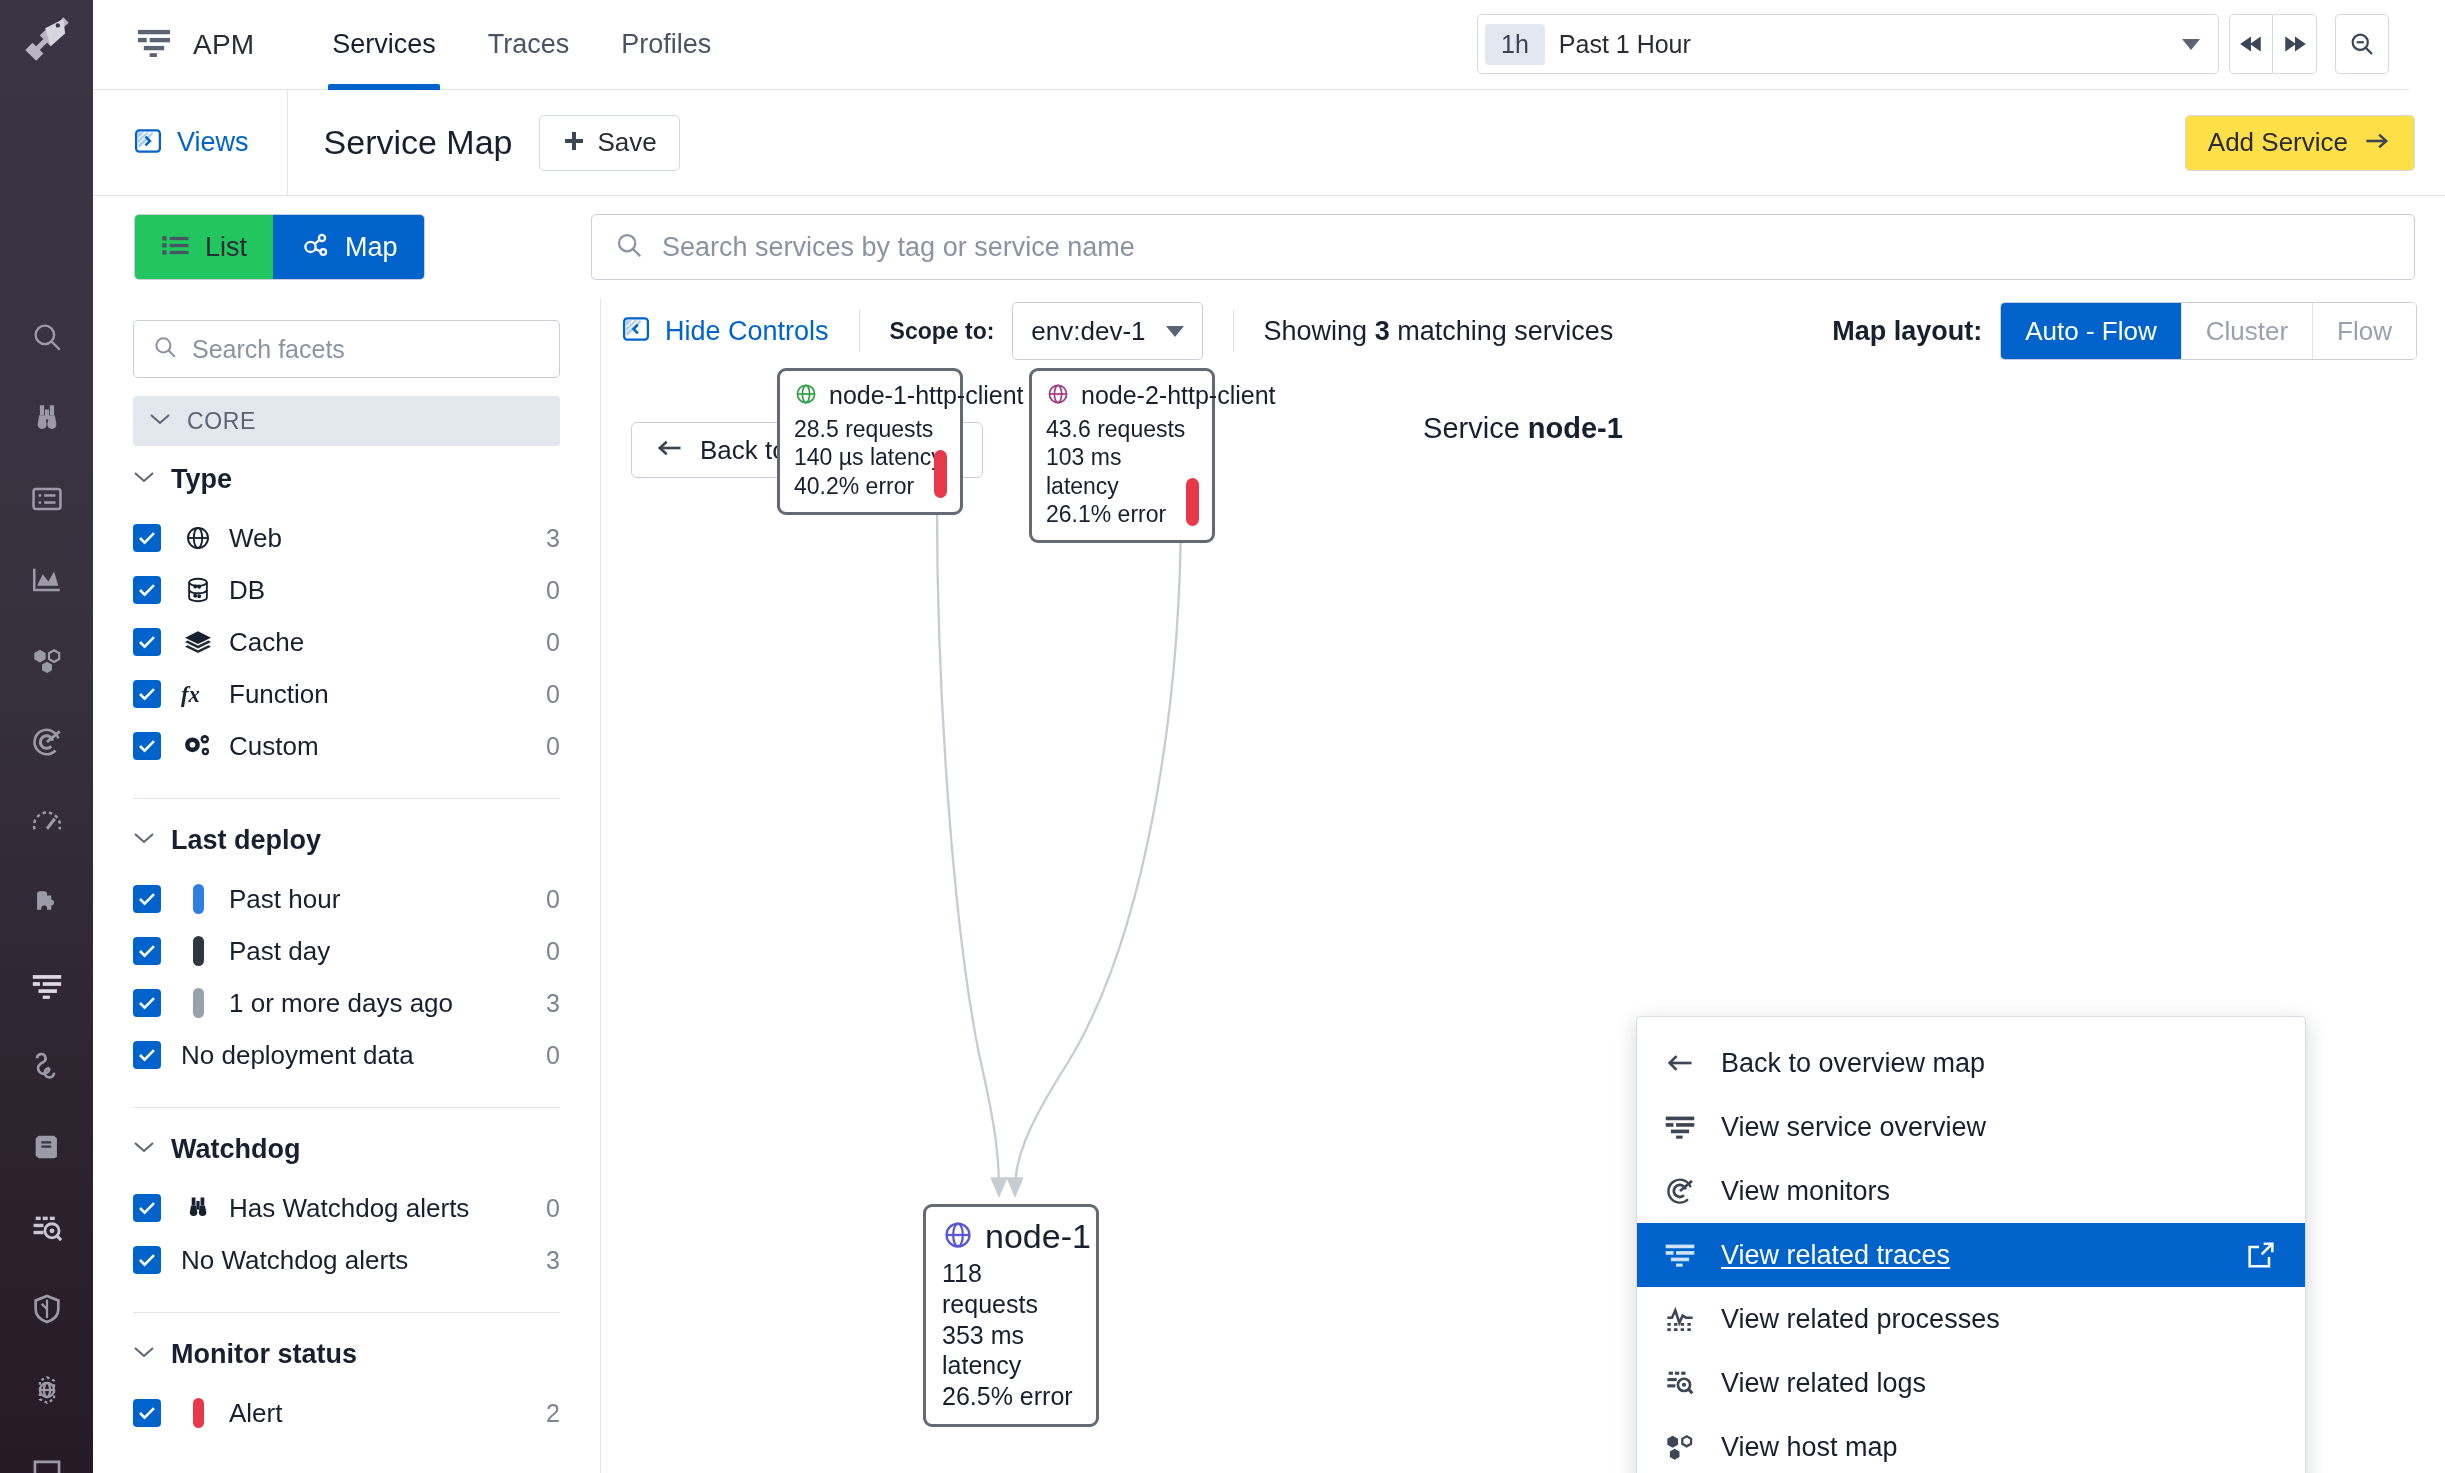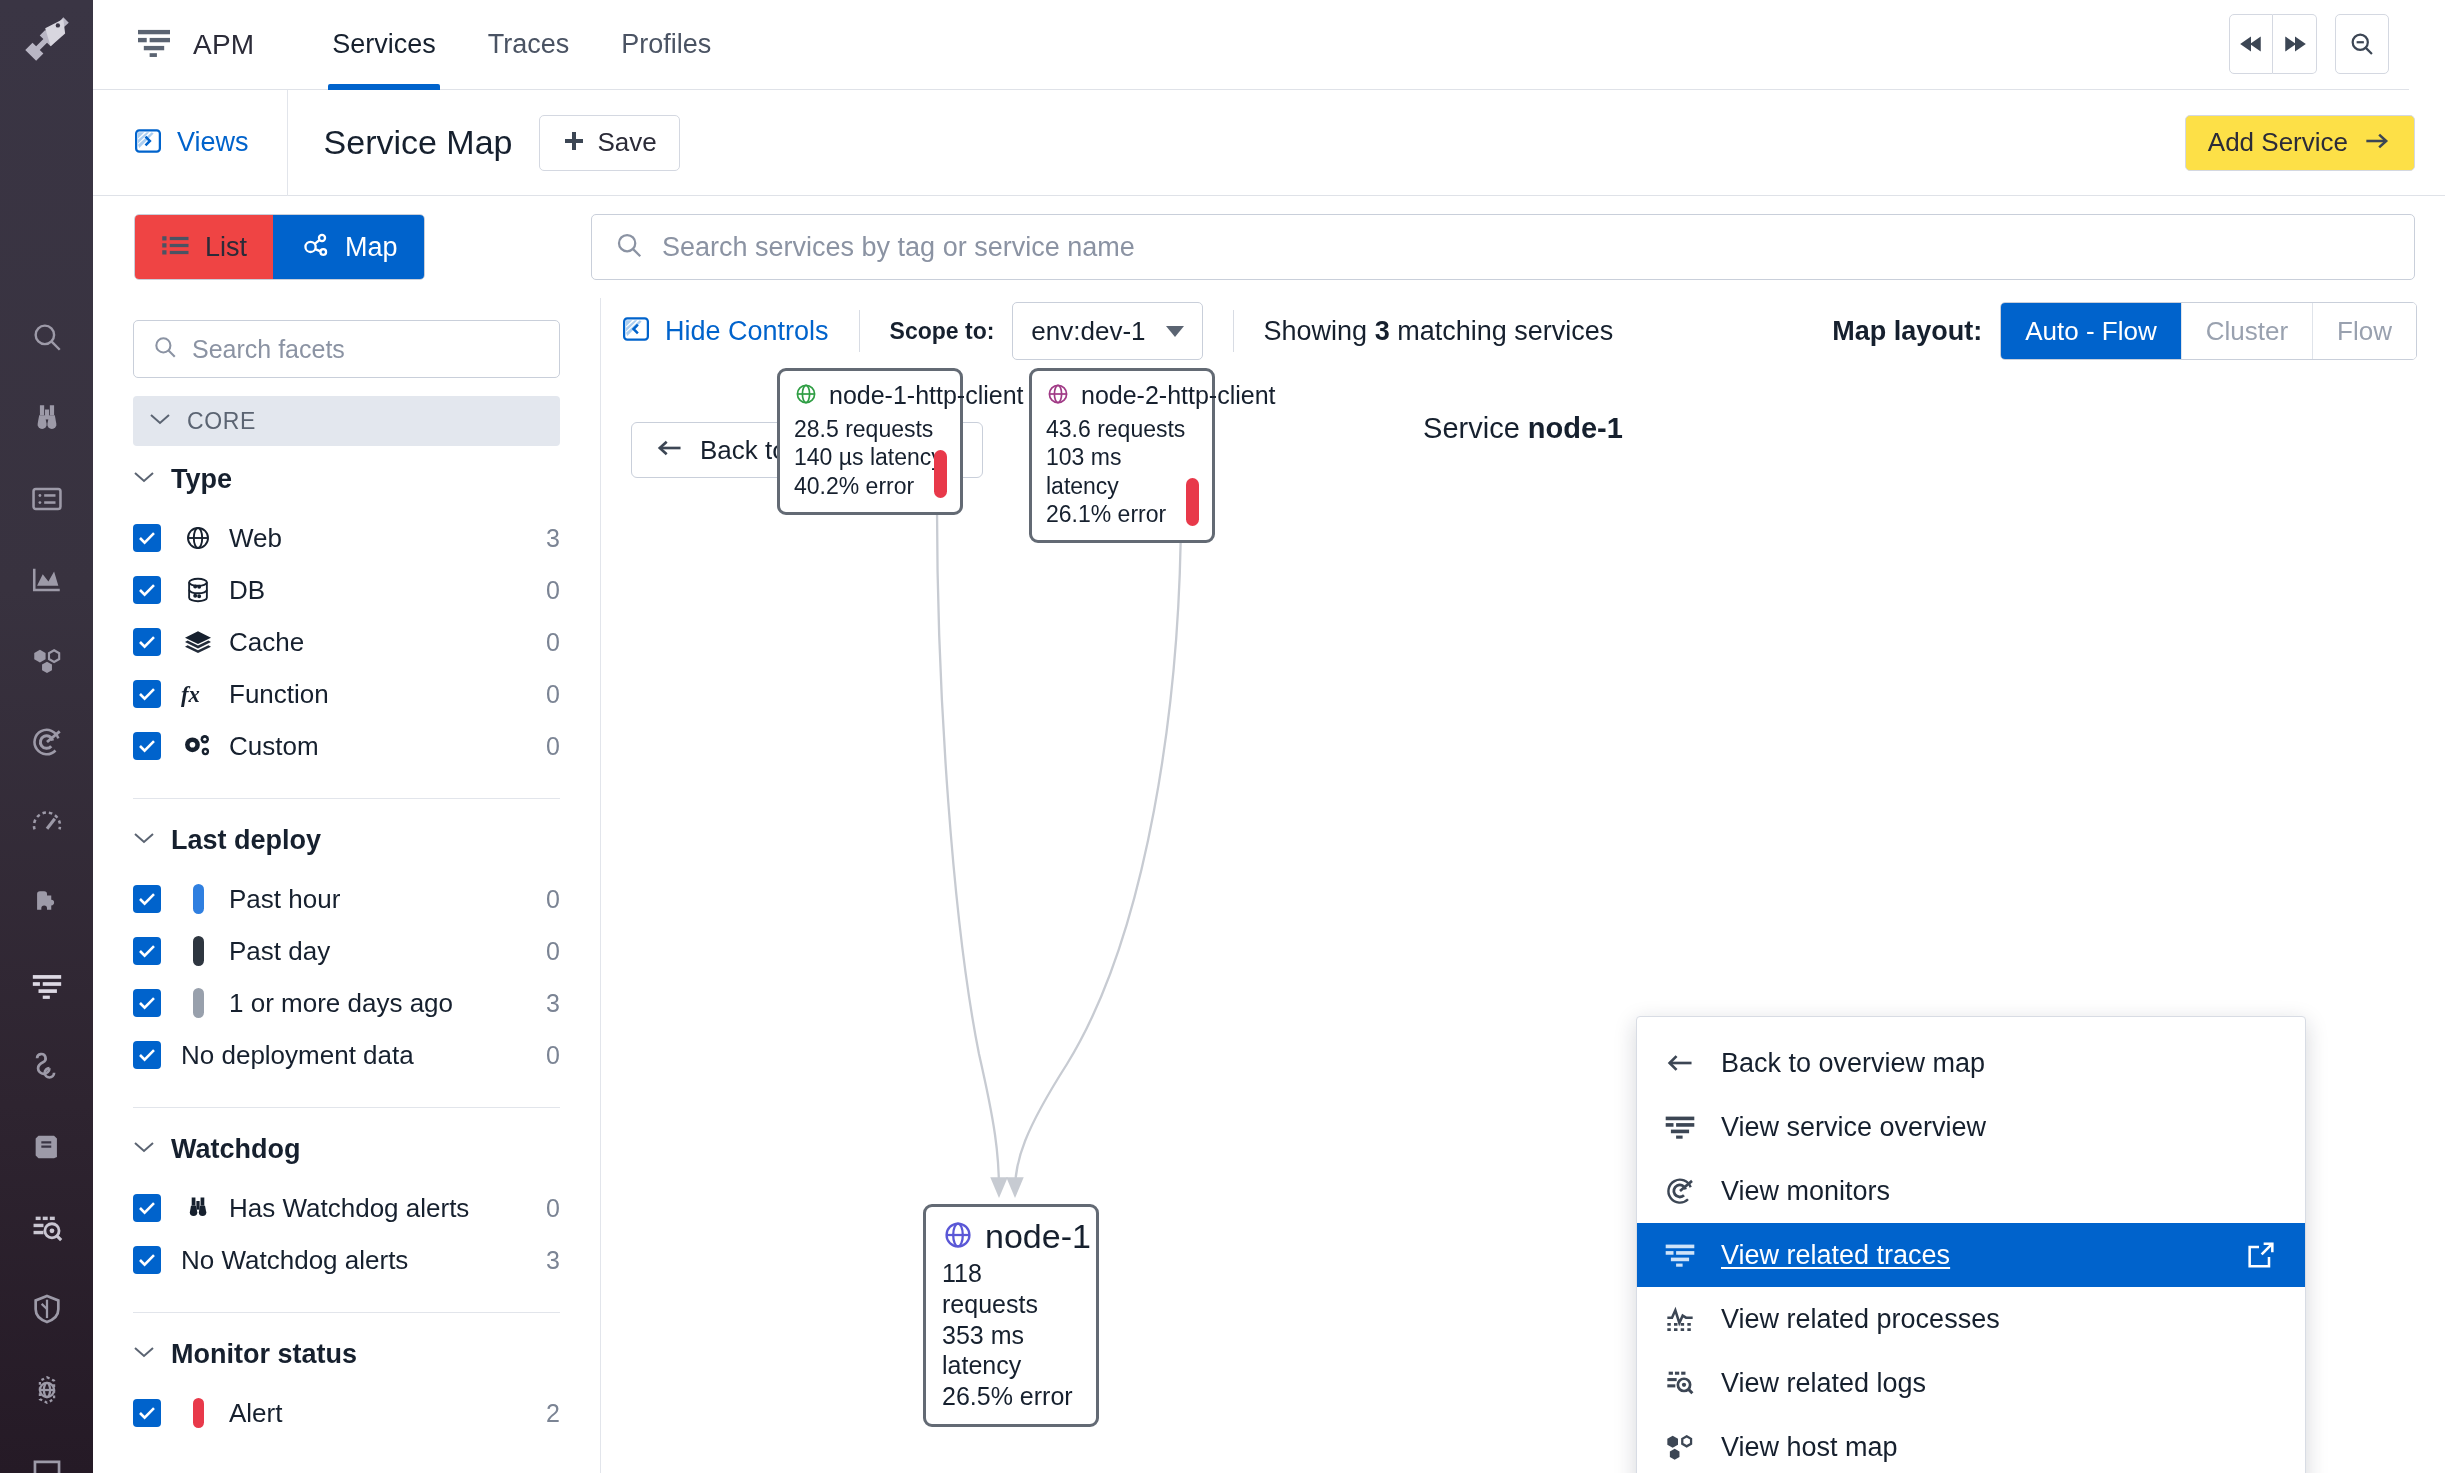--- a/index.html
+++ b/index.html
@@ -79,21 +79,21 @@
     background:#fde047; display:flex; align-items:center; padding: 0 22px; gap: 16px; cursor:pointer;
   }
   .addsvc-label { font-size: 26px; color:#2b2b38; }
 
   
   .toolrow { position:absolute; left: 93px; top: 196px; width: 2352px; height: 102px; background:#fff; }
   .seg {
     position:absolute; left: 41px; top: 18px; display:flex; height: 66px;
     border:1px solid #c9cfda; border-radius: 5px; overflow:hidden;
   }
-  .seg-btn { display:flex; align-items:center; gap:14px; padding: 0 26px; cursor:pointer; background:#ef4444; }
+  .seg-btn { display:flex; align-items:center; gap:14px; padding: 0 26px; cursor:pointer; background:#22c55e; }
   .seg-btn.active { background:#0063cc; }
   .seg-label { font-size: 27px; color:#2b2b38; }
   .seg-btn.active .seg-label { color:#fff; }
   .svc-search {
     position:absolute; left: 498px; top: 18px; right: 30px; height: 66px;
     border: 1px solid #c9cfda; border-radius: 5px; display:flex; align-items:center; padding: 0 22px; gap: 18px;
     background:#fff; cursor:text;
   }
   .svc-search .ph { font-size: 27px; color:#8b93a3; }
 
@@ -328,20 +328,25 @@
           </svg>
       </span>
       <span class="apm-label">APM</span>
     </div>
     <div class="nav-tabs">
       <div class="nav-tab active">Services</div>
       <div class="nav-tab">Traces</div>
       <div class="nav-tab">Profiles</div>
     </div>
     <div class="time-wrap">
+      <div class="time-picker">
+        <span class="time-badge">1h</span>
+        <span class="time-text">Past 1 Hour</span>
+        <span class="caret"></span>
+      </div>
       <div style="display:flex">
         <div class="tbtn l">
           <svg width="26" height="22" viewBox="0 0 24 20" fill="#3c4654">
             <polygon points="11,10 21,3 21,17"></polygon>
               <polygon points="2,10 12,3 12,17"></polygon>
             </svg>
         </div>
         <div class="tbtn r">
           <svg width="26" height="22" viewBox="0 0 24 20" fill="#3c4654">
             <polygon points="13,10 3,3 3,17"></polygon>

